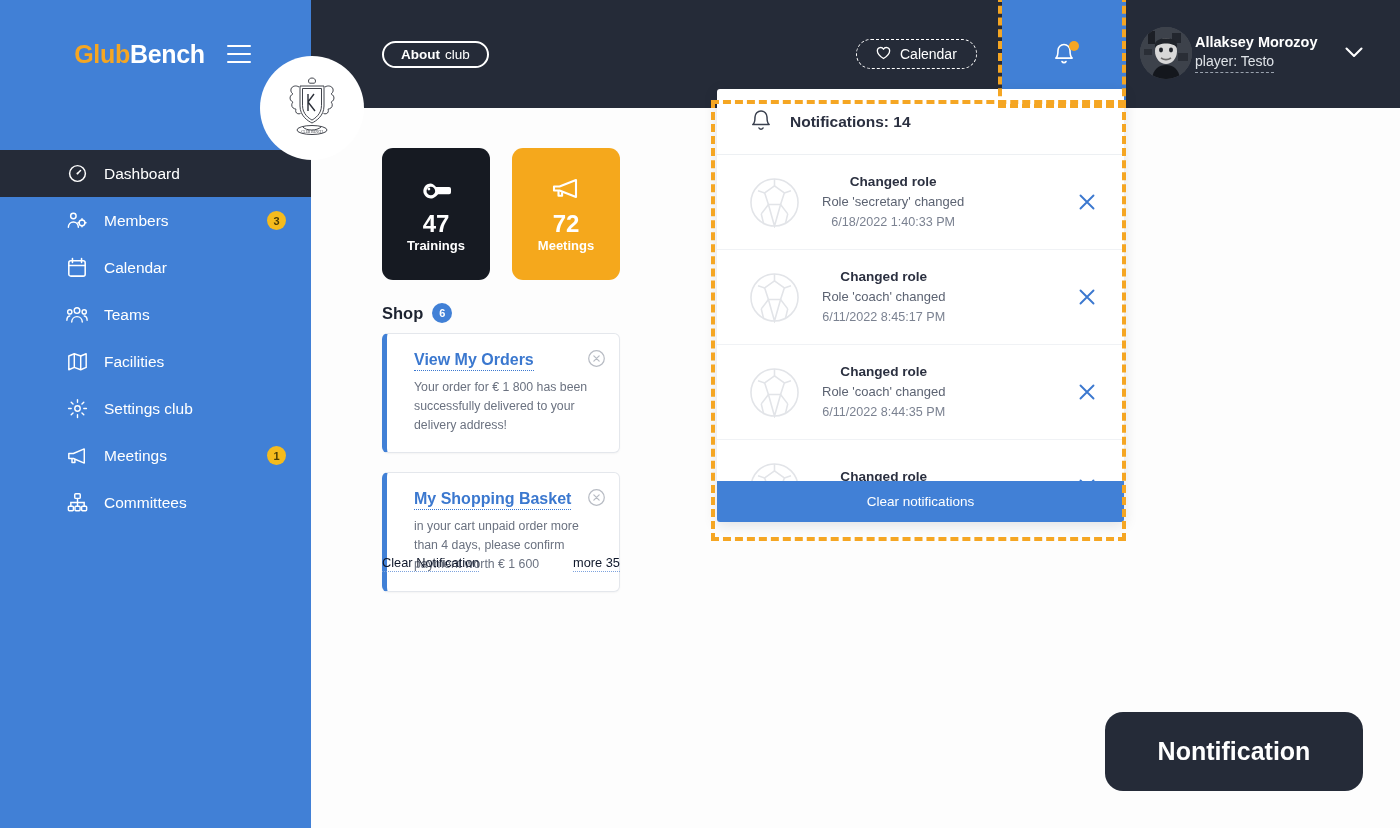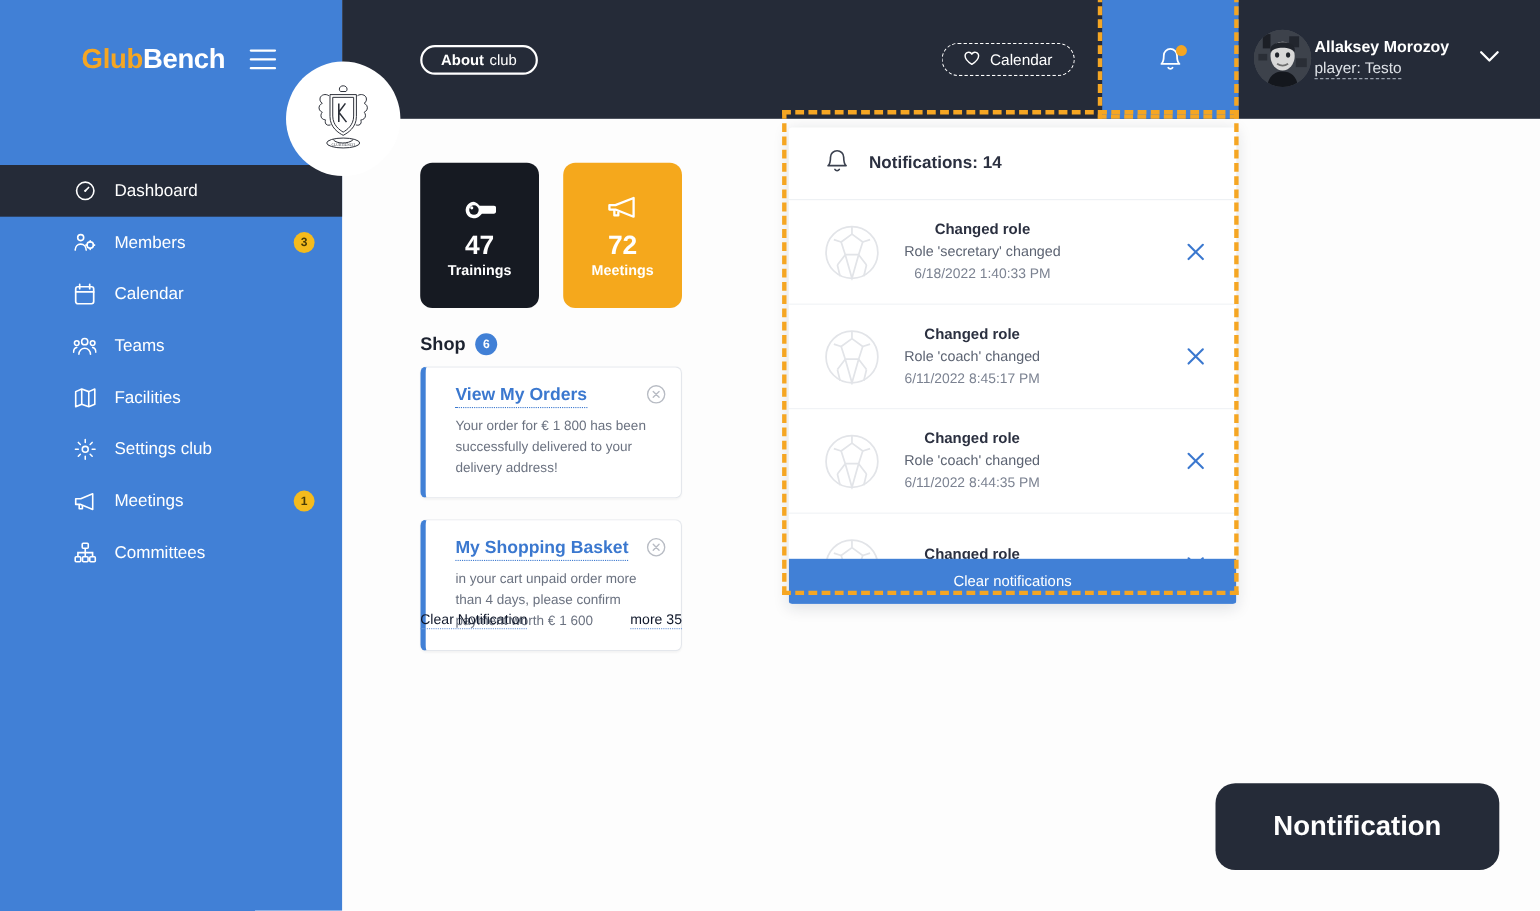--- a/index.html
+++ b/index.html
@@ -199,21 +199,21 @@
     width: 238px; display: flex; justify-content: space-between;
   }
   .foot-link {
     color: #0f172a; font-size: 12.8px;
     border-bottom: 1.5px dotted #7ea3dd;
     padding-bottom: 1px; cursor: pointer;
   }
 
   
   .notif-panel {
-    position: absolute; left: 717px; top: 116px;
+    position: absolute; left: 717px; top: 89px;
     width: 407px; height: 433px;
     background: #ffffff;
     border-radius: 3px;
     box-shadow: 0 3px 14px rgba(20,30,50,0.13);
     overflow: hidden;
     z-index: 10;
   }
   .notif-head {
     height: 66px;
     display: flex; align-items: center; gap: 17px;

